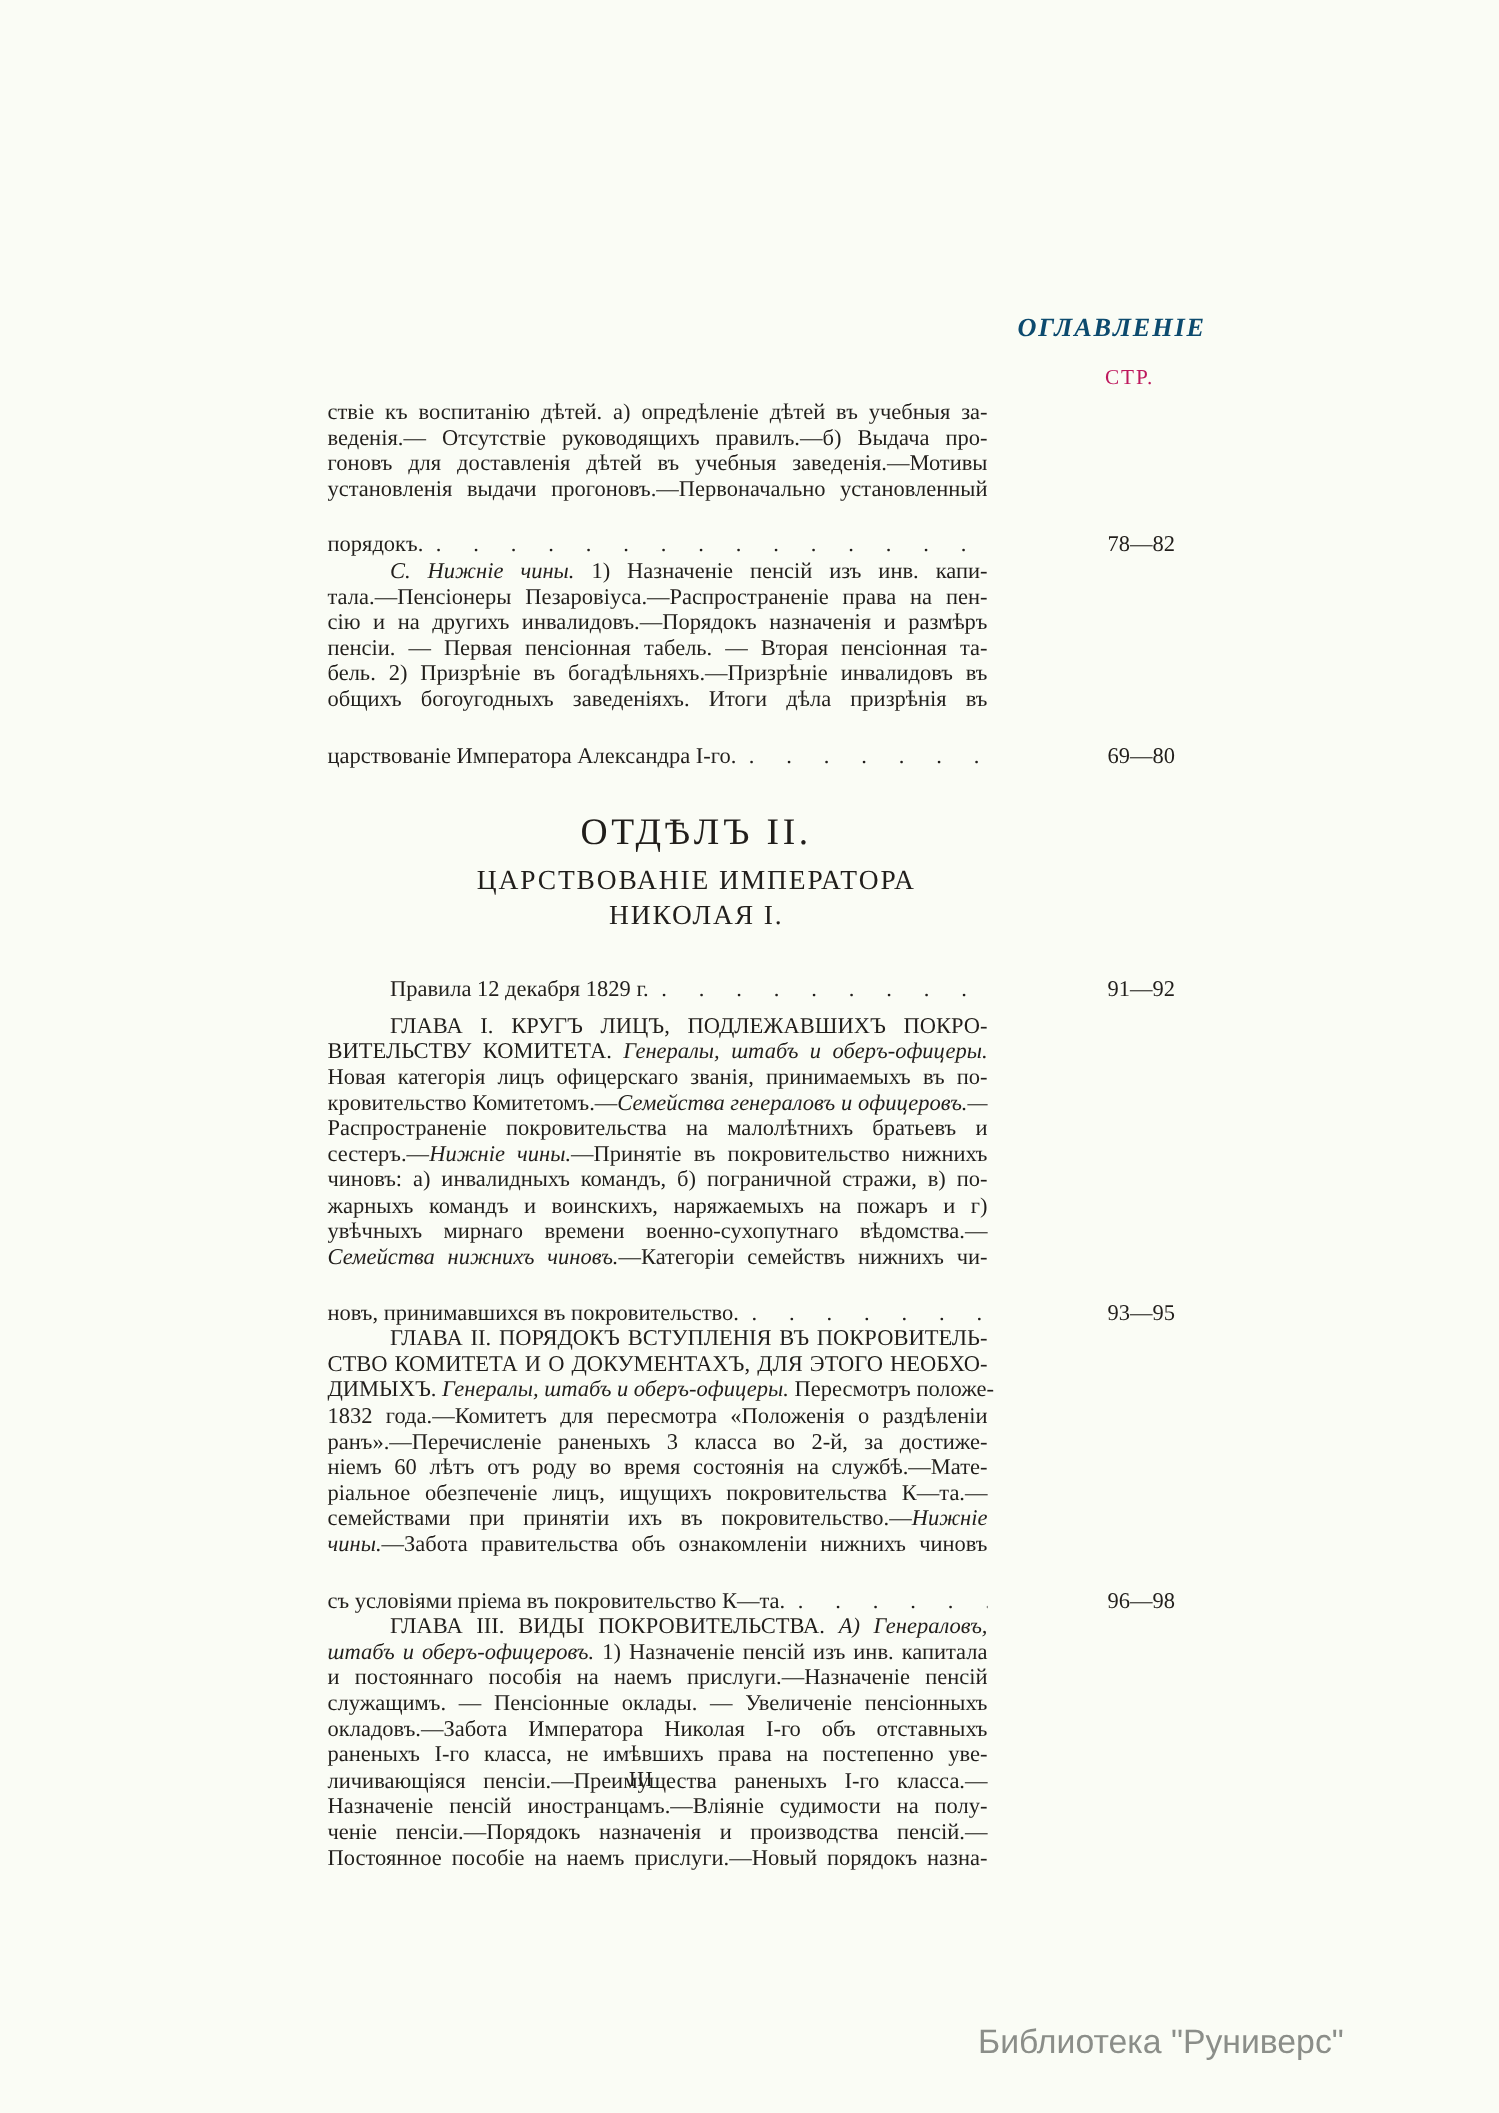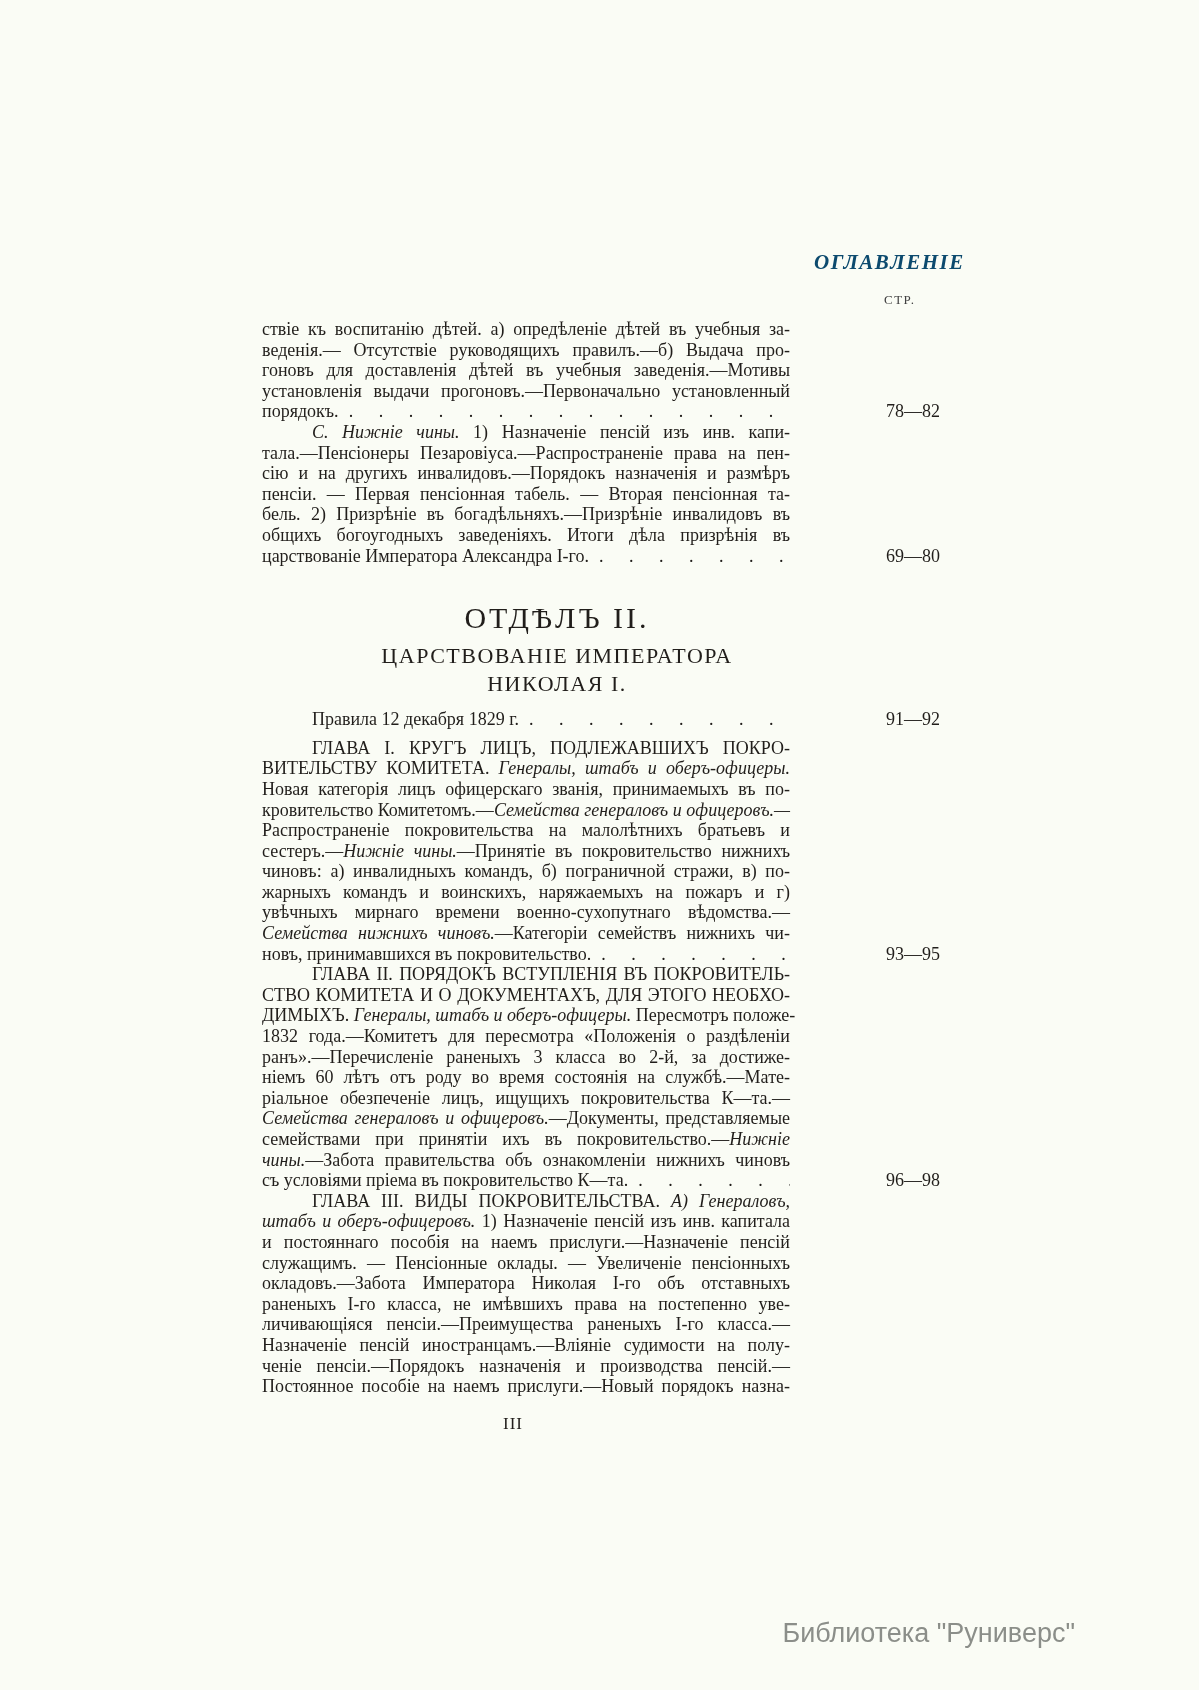--- a/index.html
+++ b/index.html
@@ -2,27 +2,27 @@
 <html><head>
 <meta charset="utf-8">
 <style>
   html,body{margin:0;padding:0;}
   body{width:1199px;height:1690px;position:relative;background:#fafcf5;
        font-family:"Liberation Serif","DejaVu Serif",serif;color:#211e1b;
        overflow:hidden;}
   .page{position:absolute;inset:0;}
   .header-title{position:absolute;top:250px;left:814px;font-style:italic;
        font-size:21px;letter-spacing:1.5px;font-weight:bold;color:#0c4a6e;}
-  .col-label{position:absolute;top:292px;left:884px;font-size:13px;
-       letter-spacing:1.5px;color:#404040;}
+  .col-label{position:absolute;top:292px;left:884px;font-size:17px;
+       letter-spacing:1.5px;color:#be185d;}
   .text-block{position:absolute;top:319px;left:262px;width:528px;
        font-size:18px;line-height:20.6px;}
   .para{position:relative;margin:0;}
   .line{text-align:justify;text-align-last:justify;white-space:nowrap;}
-  .lastline{display:flex;align-items:baseline;white-space:nowrap;}
+  .lastline{display:flex;align-items:baseline;white-space:nowrap;margin-top:24px;}
   .lastline .runs{white-space:pre;}
   .dots{flex:1;overflow:hidden;white-space:nowrap;word-spacing:21px;
        padding-left:10px;letter-spacing:0;}
   .pages{position:absolute;right:-150px;bottom:0;width:150px;
        text-align:right;white-space:nowrap;}
   .ind{padding-left:50px;}
   em{font-style:italic;}
   .heading1{margin:38px 0 0 62px;text-align:center;font-size:30px;
        letter-spacing:3px;line-height:28px;}
   .heading2{margin:10px 0 0 62px;text-align:center;font-size:22px;
@@ -96,21 +96,20 @@
         <span class="pages">93—95</span>
       </div>
       <div class="para">
         <div class="line ind"><span>ГЛАВА II. ПОРЯДОКЪ ВСТУПЛЕНІЯ ВЪ ПОКРОВИТЕЛЬ-</span></div>
         <div class="line"><span>СТВО КОМИТЕТА И О ДОКУМЕНТАХЪ, ДЛЯ ЭТОГО НЕОБХО-</span></div>
         <div class="line"><span>ДИМЫХЪ. </span><em>Генералы, штабъ и оберъ-офицеры.</em><span> Пересмотръ положе-</span></div>
         <div class="line"><span>1832 года.—Комитетъ для пересмотра «Положенія о раздѣленіи</span></div>
         <div class="line"><span>ранъ».—Перечисленіе раненыхъ 3 класса во 2-й, за достиже-</span></div>
         <div class="line"><span>ніемъ 60 лѣтъ отъ роду во время состоянія на службѣ.—Мате-</span></div>
         <div class="line"><span>ріальное обезпеченіе лицъ, ищущихъ покровительства К—та.—</span></div>
-        <div class="line"><em>Семейства генераловъ и офицеровъ.</em><span>—Документы, представляемые</span></div>
         <div class="line"><span>семействами при принятіи ихъ въ покровительство.—</span><em>Нижніе</em></div>
         <div class="line"><em>чины.</em><span>—Забота правительства объ ознакомленіи нижнихъ чиновъ</span></div>
         <div class="lastline">
           <span class="runs"><span>съ условіями пріема въ покровительство К—та.</span></span>
           <span class="dots">. . . . . . . . . . . . . . . . . . . . . . . . . . . . . . . . . . . . . . . .</span>
         </div>
         <span class="pages">96—98</span>
       </div>
       <div class="para">
         <div class="line ind"><span>ГЛАВА III. ВИДЫ ПОКРОВИТЕЛЬСТВА. </span><em>А) Генераловъ,</em></div>

